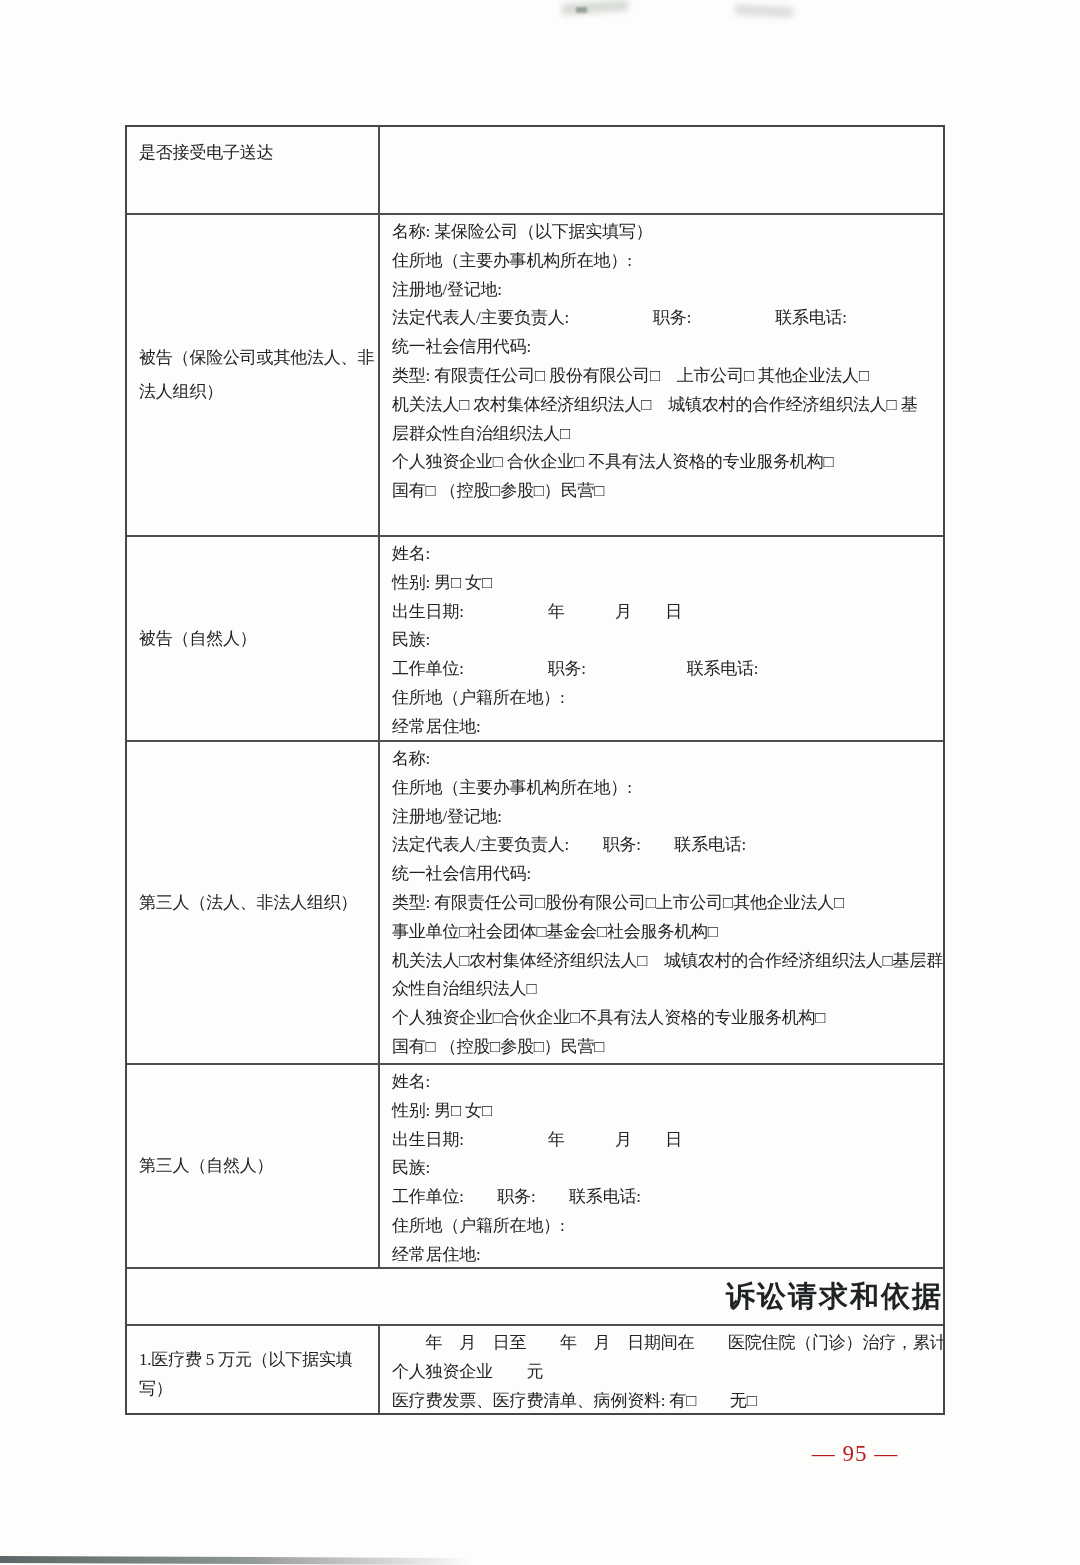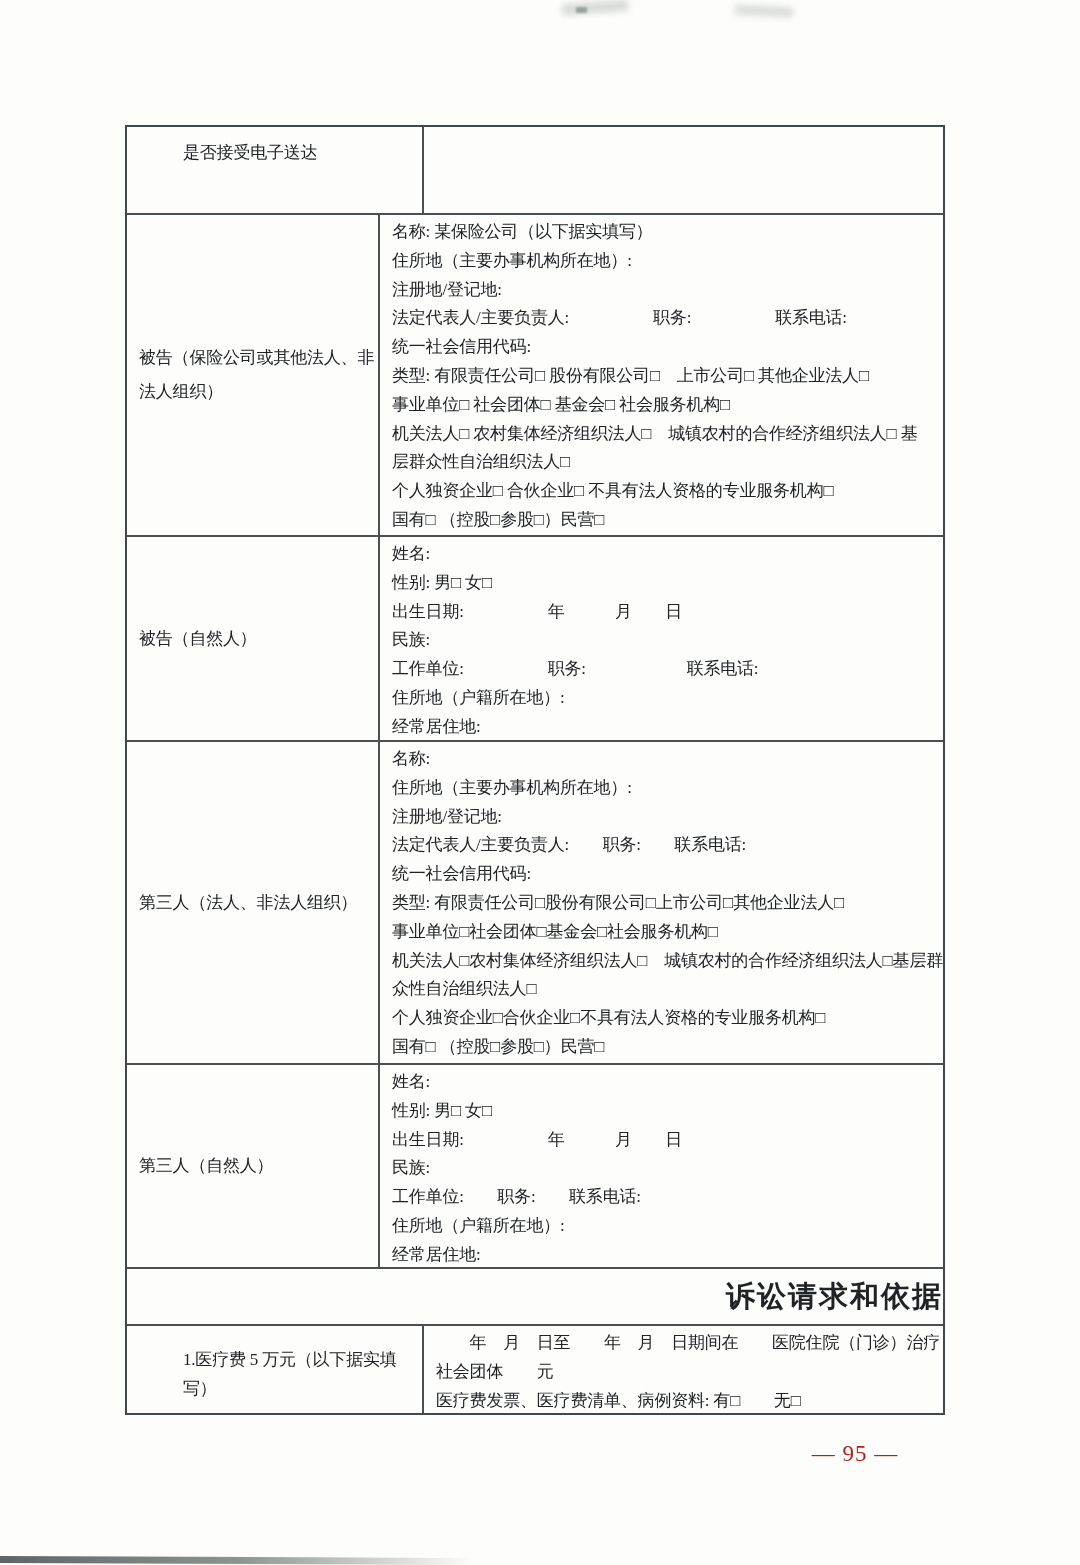--- a/index.html
+++ b/index.html
@@ -31,21 +31,21 @@
   .t-row{display:flex;box-sizing:border-box;overflow:hidden;}
   .t-row + .t-row{border-top:2px solid #4a5052;}
   .cell{box-sizing:border-box;font-size:17px;letter-spacing:-0.2px;}
   .lbl{
     width:253px;flex:0 0 253px;
     border-right:2px solid #4a5052;
     padding:0 6px 0 12px;
     display:flex;flex-direction:column;
   }
   .v-center{justify-content:center;}
-  .v-top{justify-content:flex-start;padding-top:12px;margin-left:44px;}
+  .v-top{justify-content:flex-start;padding-top:12px;}
   .lbl .lline{line-height:34px;white-space:nowrap;}
   .v-top .lline{line-height:28.5px;}
   .cnt{
     flex:1 1 auto;
     padding:3px 6px 0 12px;
   }
   .cnt .line{line-height:28.8px;white-space:nowrap;}
   .hdr{
     width:100%;text-align:right;
     font-weight:bold;font-size:29px;line-height:54px;
@@ -79,21 +79,20 @@
           <div class="lline">被告（保险公司或其他法人、非</div>
           <div class="lline">法人组织）</div>
         </div>
       <div class="cell cnt">
           <div class="line">名称: 某保险公司（以下据实填写）</div>
           <div class="line">住所地（主要办事机构所在地）:</div>
           <div class="line">注册地/登记地:</div>
           <div class="line">法定代表人/主要负责人:　　　　　职务:　　　　　联系电话:</div>
           <div class="line">统一社会信用代码:</div>
           <div class="line">类型: 有限责任公司□ 股份有限公司□　上市公司□ 其他企业法人□</div>
-          <div class="line">事业单位□ 社会团体□ 基金会□ 社会服务机构□</div>
           <div class="line">机关法人□ 农村集体经济组织法人□　城镇农村的合作经济组织法人□ 基</div>
           <div class="line">层群众性自治组织法人□</div>
           <div class="line">个人独资企业□ 合伙企业□ 不具有法人资格的专业服务机构□</div>
           <div class="line">国有□ （控股□参股□）民营□</div>
         </div>
     </div>
 
     <div class="t-row" style="height:205px">
       <div class="cell lbl v-center">
         <div class="lline">被告（自然人）</div>
@@ -147,21 +146,21 @@
       <div class="hdr">诉讼请求和依据</div>
     </div>
 
     <div class="t-row" style="height:89px">
       <div class="cell lbl v-top" style="padding-top:20px">
           <div class="lline">1.医疗费 5 万元（以下据实填</div>
           <div class="lline">写）</div>
         </div>
       <div class="cell cnt">
           <div class="line">　　年　月　日至　　年　月　日期间在　　医院住院（门诊）治疗，累计</div>
-          <div class="line">社会团体　　元</div>
+          <div class="line">个人独资企业　　元</div>
           <div class="line">医疗费发票、医疗费清单、病例资料: 有□　　无□</div>
         </div>
     </div>
 
   </div>
 
   <div class="pageno">— 95 —</div>
 
   <div class="bottom-edge"></div>
 

